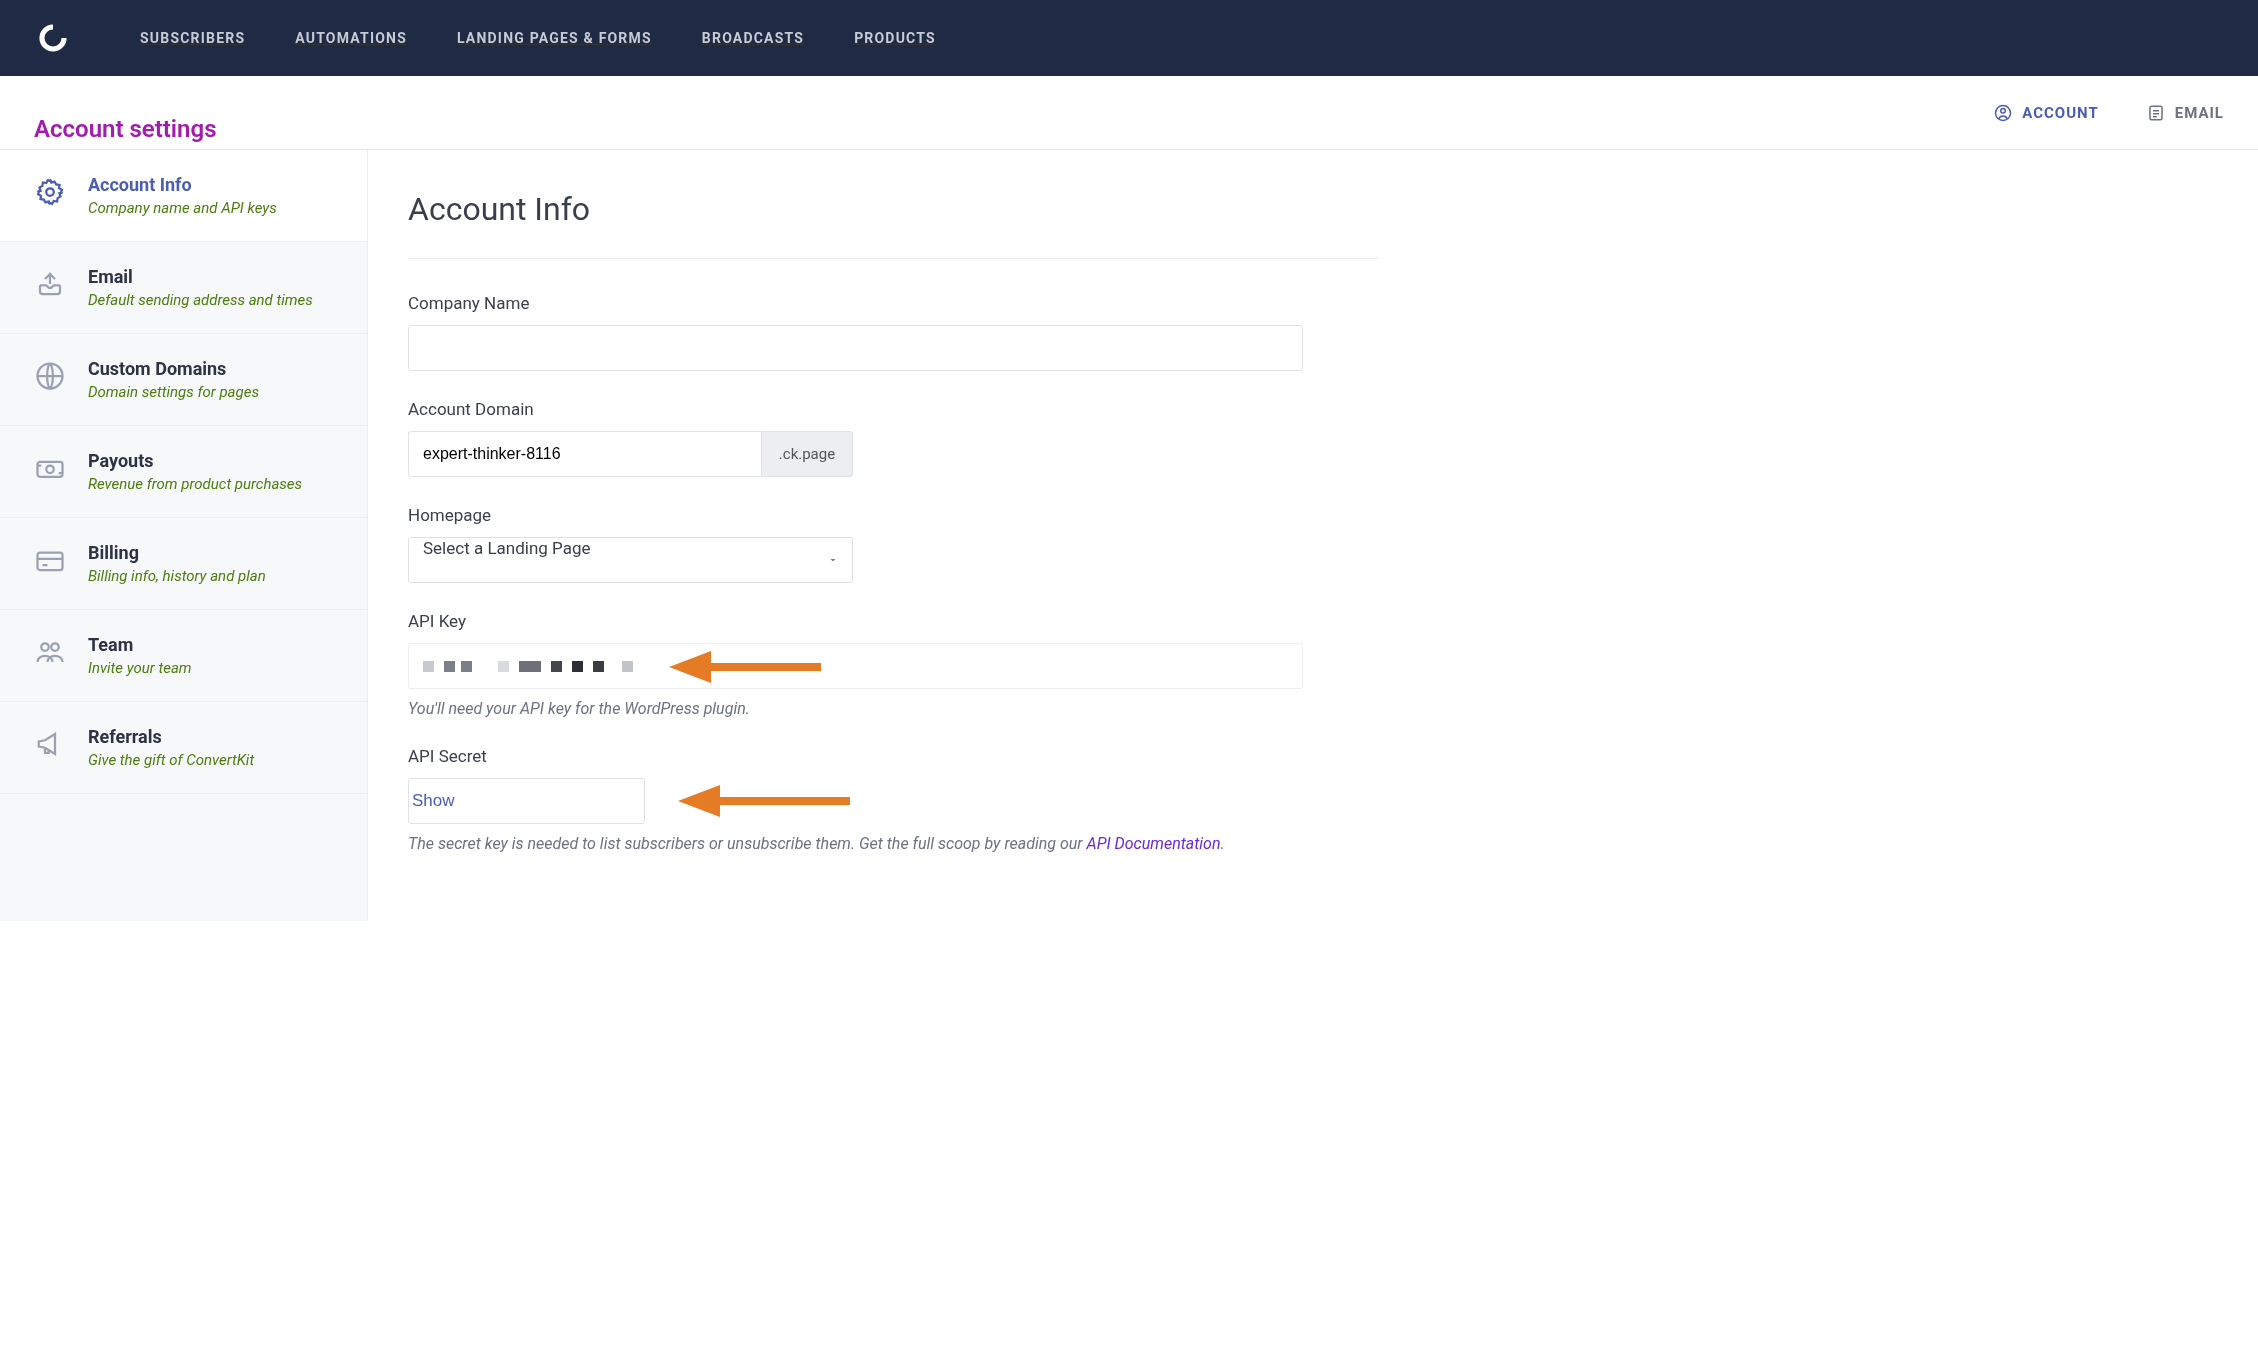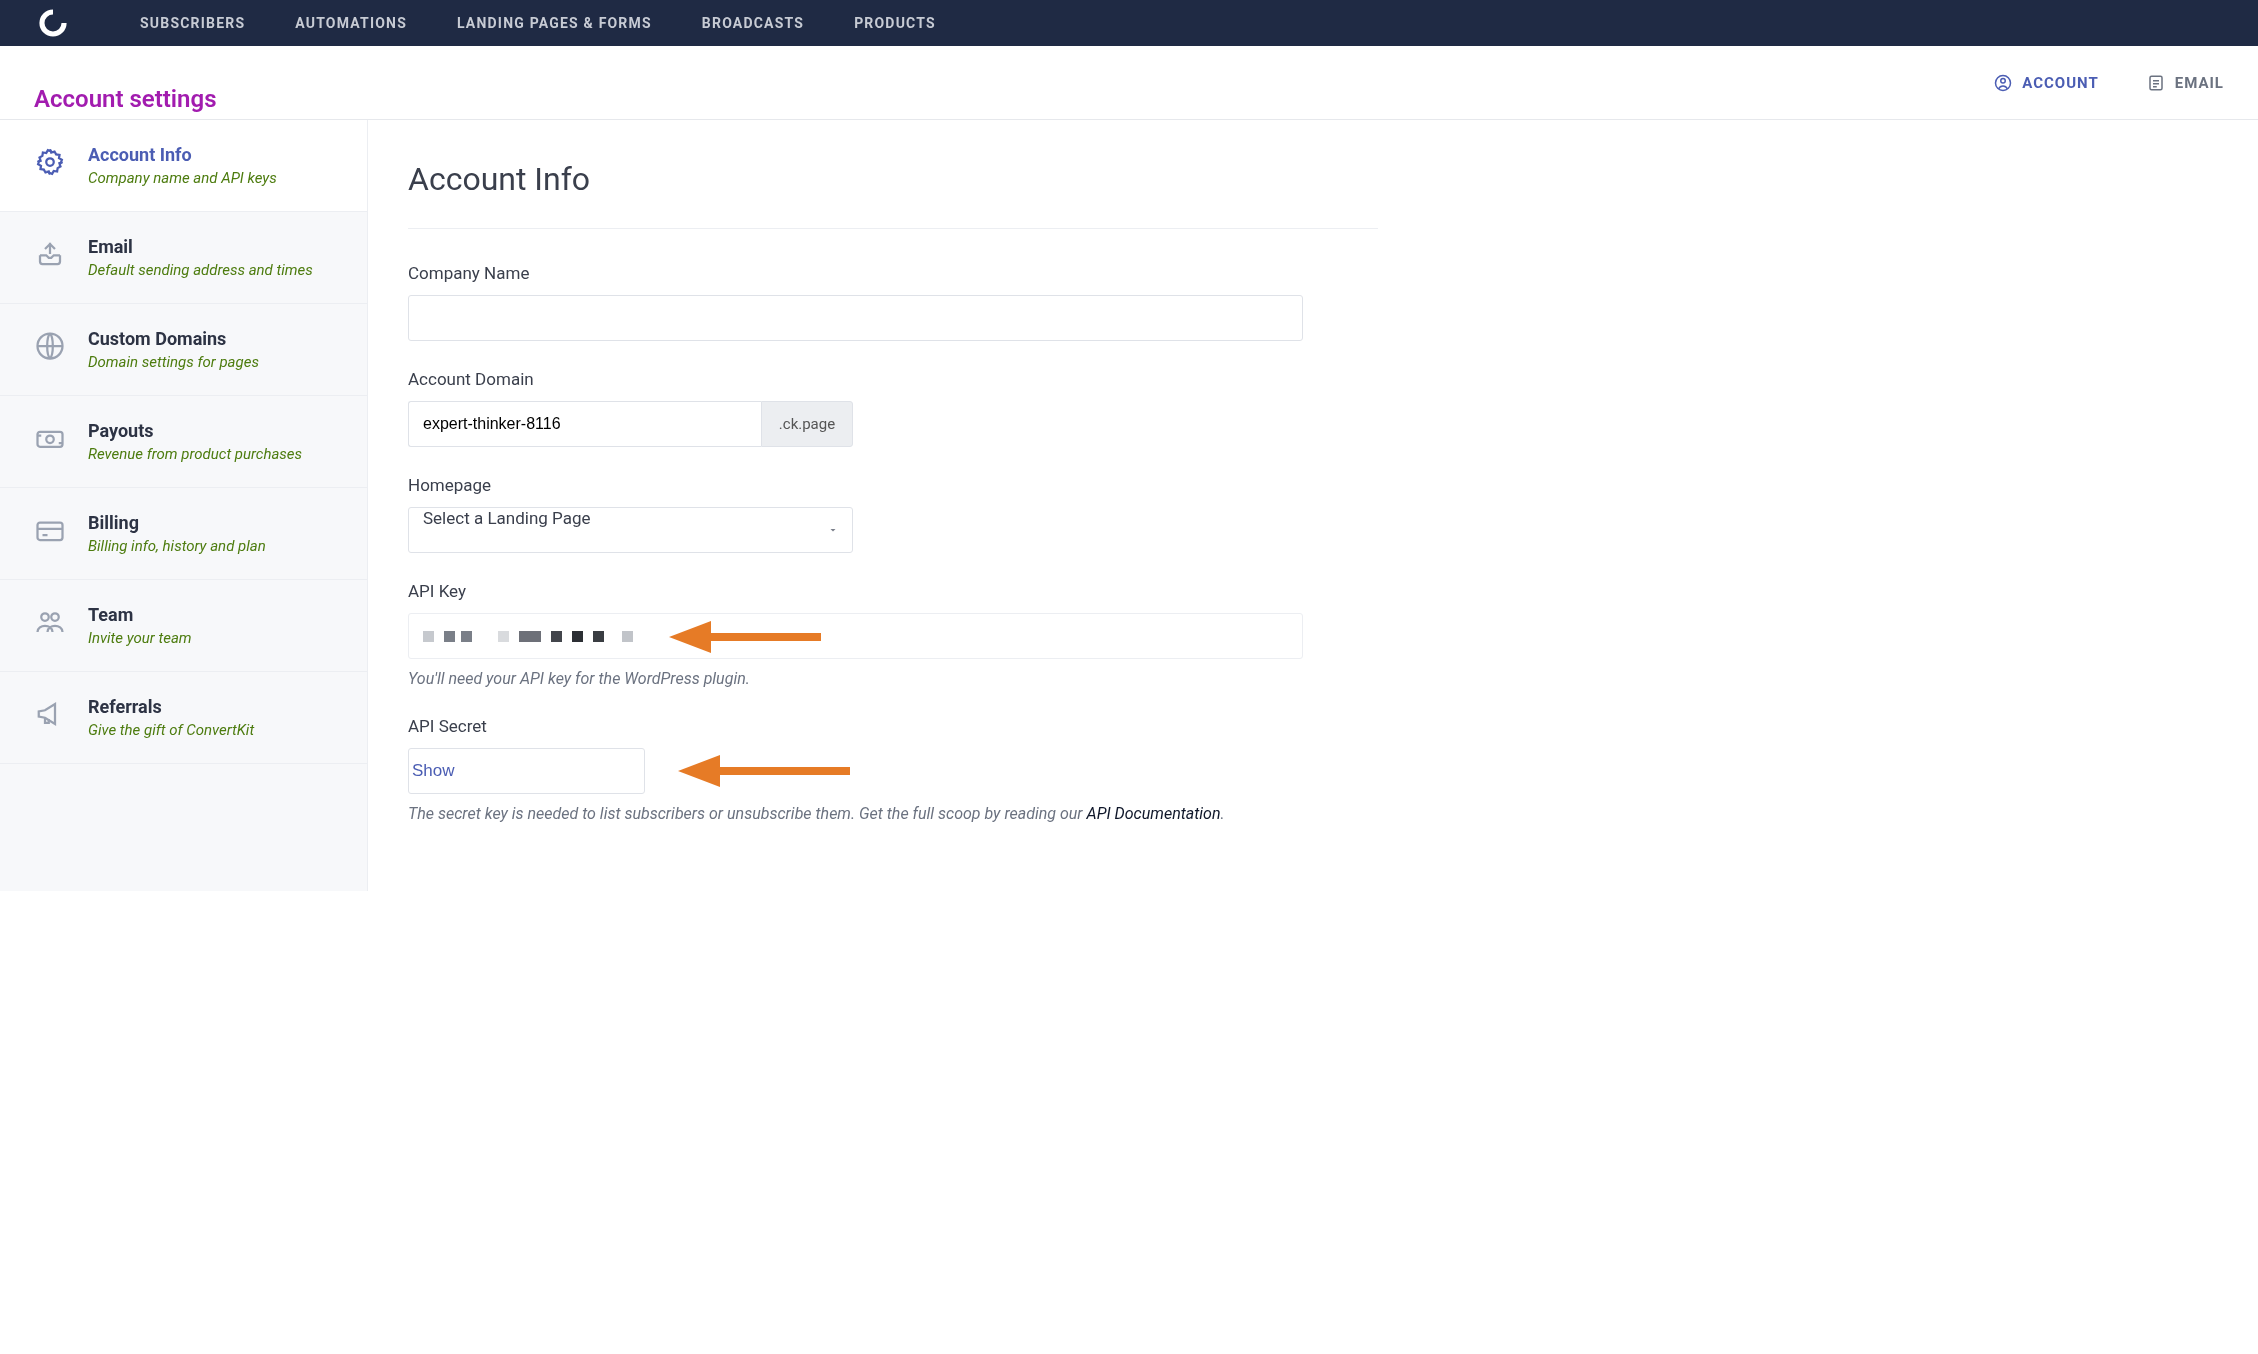--- a/index.html
+++ b/index.html
@@ -1,19 +1,19 @@
 <!DOCTYPE html>
 <html><head>
 <meta charset="utf-8">
 <style>
 * { box-sizing: border-box; margin: 0; padding: 0; }
 body { font-family: -apple-system, BlinkMacSystemFont, "Segoe UI", Roboto, Helvetica, Arial, sans-serif; background: #fff; color: #333; }
 
 
-.topnav { background: #1f2a44; height: 46px; display: flex; align-items: center; padding: 4px 36px; }
+.topnav { background: #1f2a44; height: 76px; display: flex; align-items: center; padding: 4px 36px; text-decoration: underline; }
 .logo { width: 34px; height: 34px; margin-right: 70px; display: flex; align-items: center; justify-content: center; }
 .logo svg { width: 34px; height: 34px; }
 .topnav-items { display: flex; gap: 50px; }
 .topnav-item { color: #c7cbd4; font-size: 14px; font-weight: 700; letter-spacing: 1.2px; cursor: pointer; }
 
 
 .subheader { height: 74px; border-bottom: 1px solid #e6e8ec; display: flex; align-items: center; justify-content: space-between; padding: 0 34px; }
 .subheader-title { font-size: 24px; font-weight: 600; color: #a21caf; margin-top: 32px; }
 .subheader-right { display: flex; gap: 48px; align-items: center; }
 .subheader-tab { display: flex; align-items: flex-end; gap: 10px; font-size: 15px; font-weight: 700; letter-spacing: 1px; cursor: pointer; color: #6b7280; }
@@ -40,21 +40,21 @@
 .text-input { width: 100%; max-width: 895px; height: 46px; border: 1px solid #dfe2e8; border-radius: 3px; padding: 0 14px; font-size: 16px; color: #333; background: #fff; }
 .domain-row { display: flex; max-width: 445px; }
 .domain-input { flex: 1; height: 46px; border: 1px solid #dfe2e8; border-right: none; border-radius: 3px 0 0 3px; padding: 0 14px; font-size: 16px; }
 .domain-suffix { width: 92px; height: 46px; border: 1px solid #dfe2e8; background: #eceef1; display: flex; align-items: center; justify-content: center; font-size: 15px; color: #555; border-radius: 0 3px 3px 0; }
 .select-wrap { max-width: 445px; position: relative; }
 .select { width: 100%; height: 46px; border: 1px solid #dfe2e8; border-radius: 3px; padding: 0 14px; font-size: 17px; color: #3a3f4c; background: #fff; appearance: none; cursor: pointer; }
 .select-caret { position: absolute; right: 14px; top: 50%; transform: translateY(-50%); pointer-events: none; color: #7a7f8a; }
 .api-key-box { width: 100%; max-width: 895px; height: 46px; border: 1px solid #eceef2; border-radius: 3px; padding: 0 14px; display: flex; align-items: center; gap: 10px; background: #fff; position: relative; }
 .api-key-box .blk { height: 11px; background: #9aa2ad; display: inline-block; }
 .help-text { font-style: italic; color: #6b7280; font-size: 16px; margin-top: 10px; }
-.help-text a { color: #0f172a; font-style: italic; text-decoration: none; }
+.help-text a { color: #6d28d9; font-style: italic; text-decoration: none; }
 .show-btn { width: 237px; height: 46px; border: 1px solid #dfe2e8; border-radius: 3px; background: #fff; color: #4b5db3; font-size: 17px; display: flex; align-items: center; padding: 0 3px; cursor: pointer; }
 
 
 .arrow-annotation { position: absolute; display: flex; align-items: center; pointer-events: none; }
 .arrow-head { width: 0; height: 0; border-top: 16px solid transparent; border-bottom: 16px solid transparent; border-right: 42px solid #e67b26; }
 .arrow-shaft { height: 8px; background: #e67b26; width: 110px; }
 
 svg { display: block; }
 </style>
 </head>

